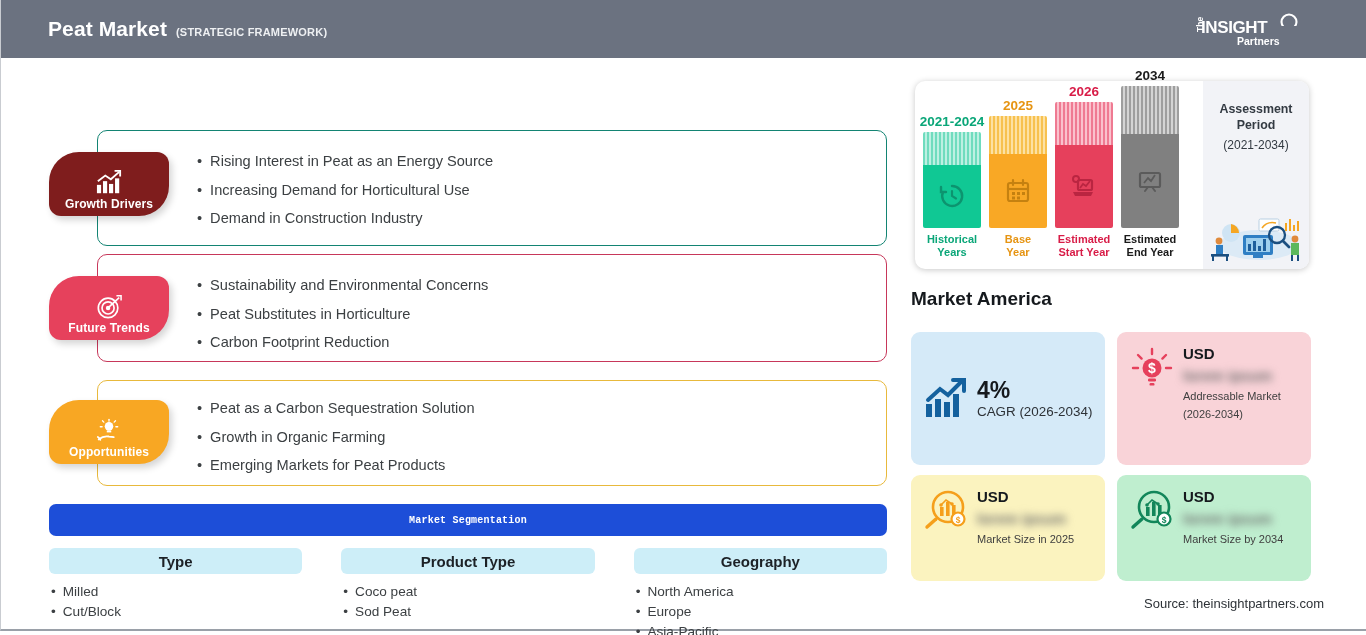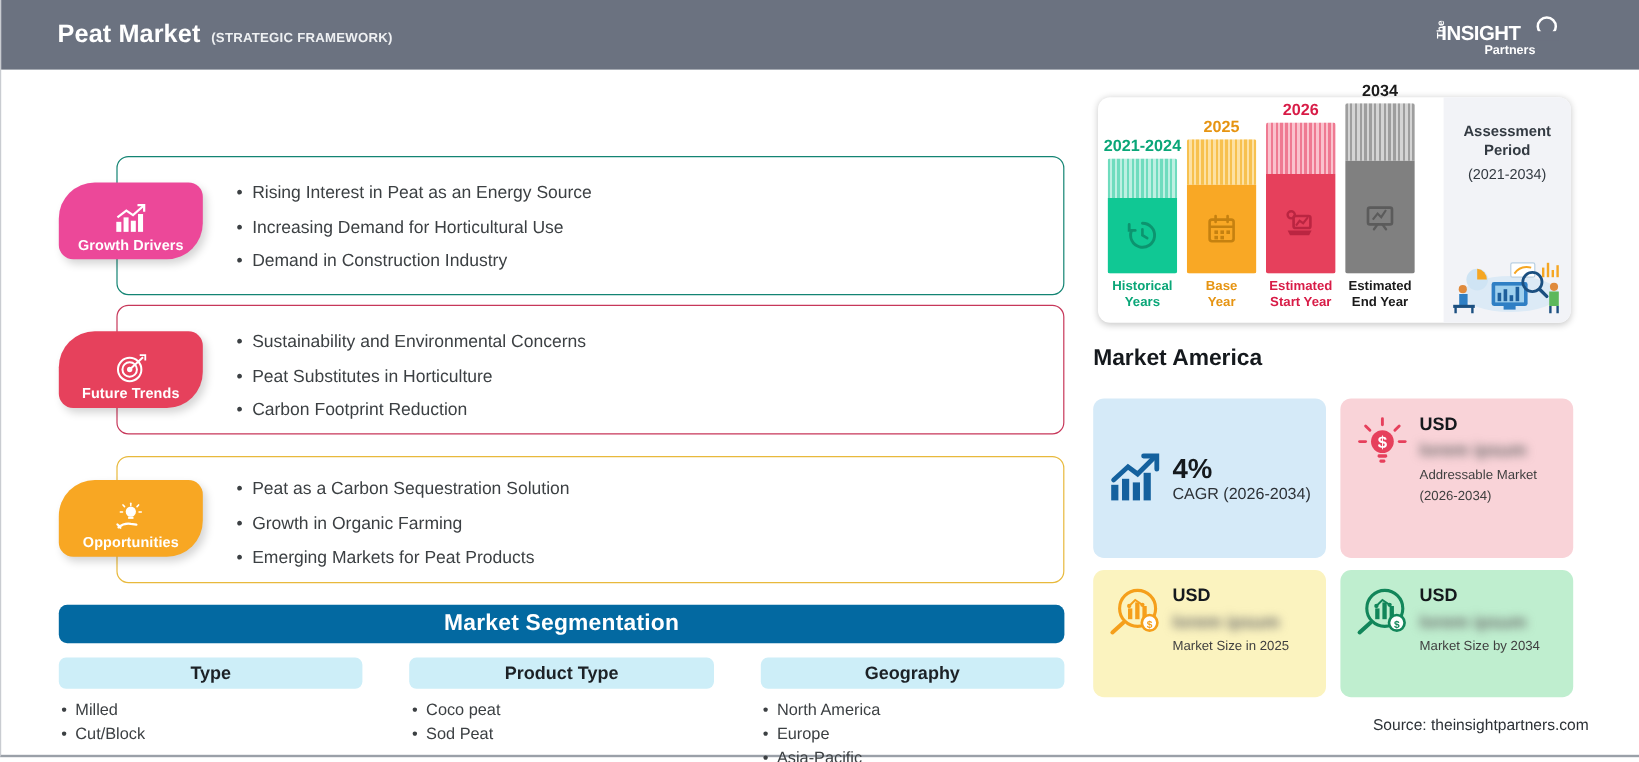--- a/index.html
+++ b/index.html
@@ -60,42 +60,42 @@
     align-items: center; justify-content: flex-end;
     padding-bottom: 5px;
     box-shadow: 3px 4px 7px rgba(0,0,0,.17);
     z-index: 4;
   }
   .badge-label {
     font-size: 12px; font-weight: bold; color: #ffffff;
     white-space: nowrap; letter-spacing: .1px;
   }
   .badge-icon { width: 30px; height: 26px; margin-bottom: 1px; }
-  .badge-green  { background: #ec4899; top: 94px; }
+  .badge-green  { background: #7f1d1d; top: 94px; }
   .badge-red    { background: #e6415c; top: 218px; }
   .badge-orange { background: #f8a723; top: 342px; }
 
   .bullets { position: absolute; left: 196px; top: 0; }
   .bullet {
     font-size: 14.6px; color: #3c4043; line-height: 1;
     white-space: nowrap;
   }
   .bullet::before { content: "\2022"; margin-right: 8px; color: #3c4043; }
   .r1b { top: 96px; }
   .r2b { top: 220px; }
   .r3b { top: 343px; }
   .bullet + .bullet { margin-top: 14px; }
 
   
   .seg-header {
     position: absolute; left: 48px; top: 446px;
     width: 838px; height: 32px; border-radius: 7px;
-    background: #0369a1; color: #ffffff;
+    background: #1d4ed8; color: #ffffff;
     display: flex; align-items: center; justify-content: center;
-    font-size: 19px; font-weight: bold; letter-spacing: .2px;
+    font-size: 10px; font-weight: bold; letter-spacing: .2px; font-family: Liberation Mono, monospace;
   }
   .seg-cols {
     position: absolute; left: 48px; top: 490px;
     width: 838px; display: flex; gap: 39px;
   }
   .seg-col { width: 266px; }
   .seg-col-head {
     height: 26px; border-radius: 6px; background: #cdeef8;
     display: flex; align-items: center; justify-content: center;
     font-size: 15px; font-weight: bold; color: #1c2126;

